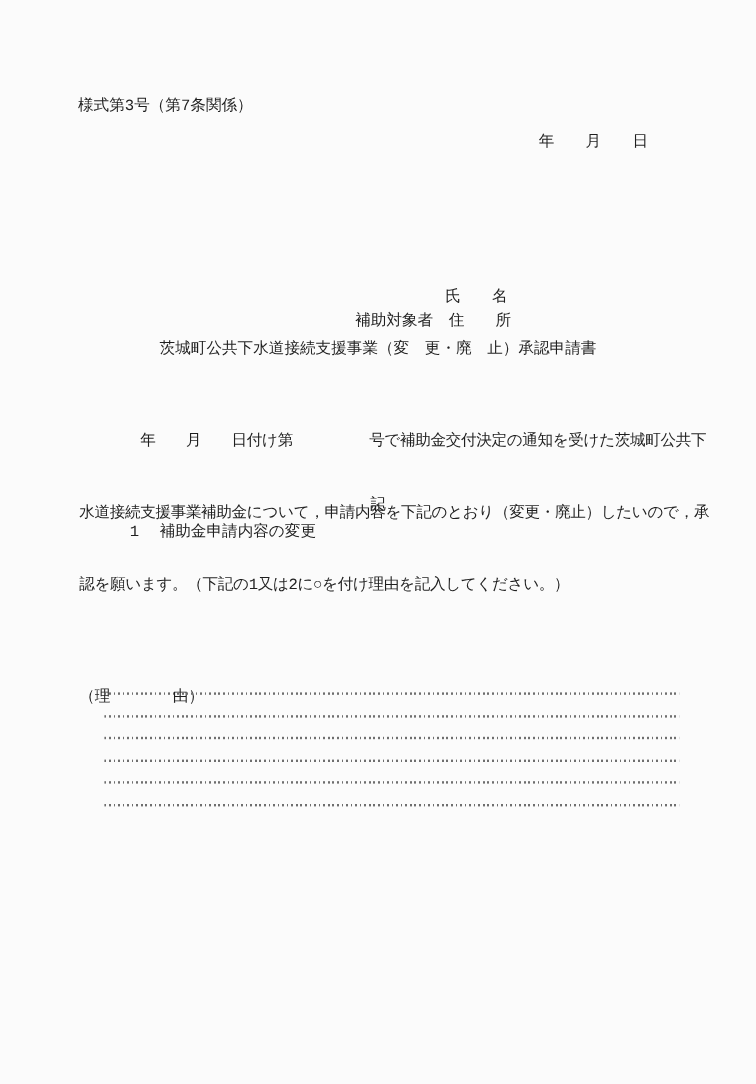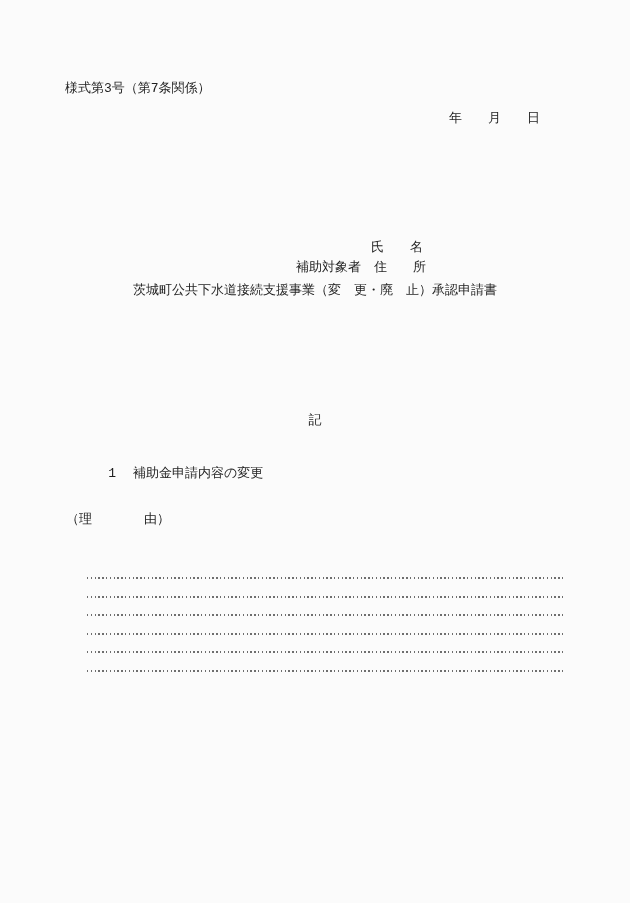--- a/index.html
+++ b/index.html
@@ -30,24 +30,24 @@
   .form-number   { left: 65px;  top: 81px; }
   .date-blank    { left: 449px; top: 111px; }
   .addressee     { left: 66px;  top: 169px; letter-spacing: 2px; }
   .applicant-address { left: 296px; top: 230px; margin-top: 30px; }
   .applicant-name    { left: 371px; top: 240px; }
   .doc-title     { top: 283px; }
   .body-par      { left: 66px; top: 318px; line-height: 20px; }
   .body-line     { letter-spacing: -0.3px; white-space: pre; }
   .section-marker{ top: 413px; }
   .list-item     { white-space: pre; }
-  .item-1        { left: 77px; top: 450px; text-align: center; }
+  .item-1        { left: 77px; top: 420px; text-align: center; }
   .item-2        { left: 77px; top: 485px; }
   .item-label    { margin-left: 17px; }
-  .reason-label  { left: 66px; top: 512px; }
+  .reason-label  { left: 66px; top: 573px; }
   .reason-line {
     position: absolute;
     left: 87px;
     width: 479px;
     height: 1.6px;
     background: repeating-linear-gradient(90deg,
       #6e6e6e 0px, #6e6e6e 1.4px,
       transparent 1.4px, transparent 3.8px);
   }
   .rl-1 { top: 577px; }
@@ -66,20 +66,25 @@
 
   <div class="abs date-blank">年　　月　　日</div>
 
 
   <div class="abs applicant-address">補助対象者　住　　所</div>
 
   <div class="abs applicant-name">氏　　名</div>
 
   <div class="abs centered doc-title">茨城町公共下水道接続支援事業（変　更・廃　止）承認申請書</div>
 
+  <div class="abs body-par">
+    <div class="body-line">　　　　年　　月　　日付け第　　　　　号で補助金交付決定の通知を受けた茨城町公共下</div>
+    <div class="body-line">水道接続支援事業補助金について，申請内容を下記のとおり（変更・廃止）したいので，承</div>
+    <div class="body-line">認を願います。（下記の1又は2に○を付け理由を記入してください。）</div>
+  </div>
 
   <div class="abs centered section-marker">記</div>
 
   <div class="abs list-item item-1">
     <span>1</span><span class="item-label">補助金申請内容の変更</span>
   </div>
 
 
   <div class="abs reason-label">（理　　　　由）</div>
 

